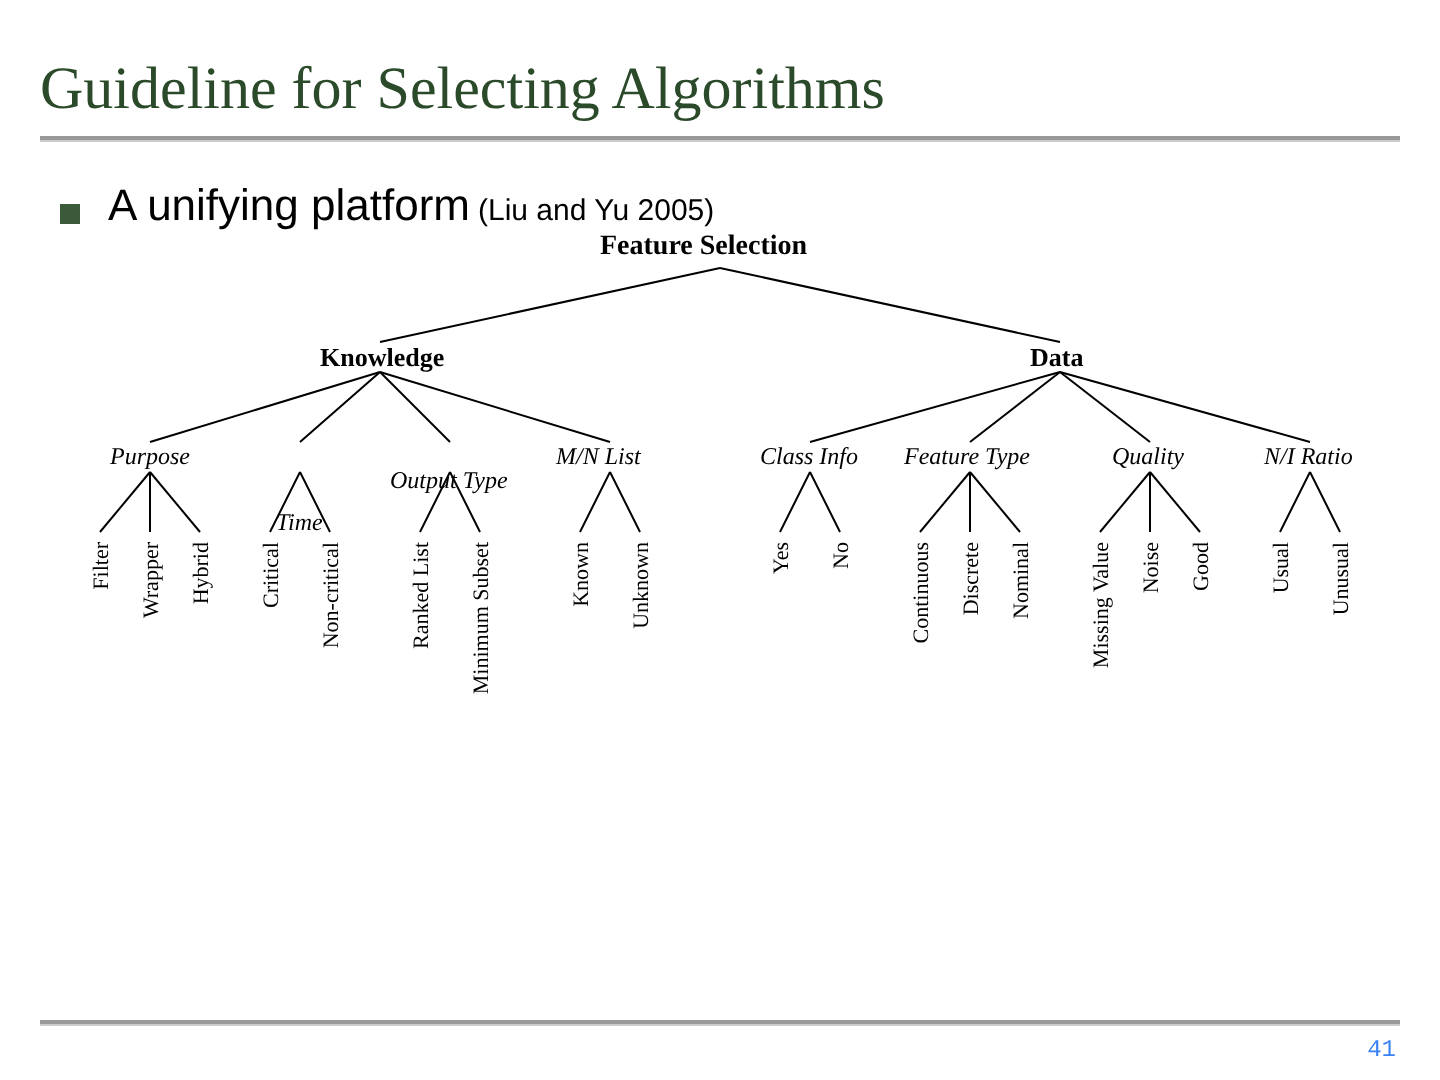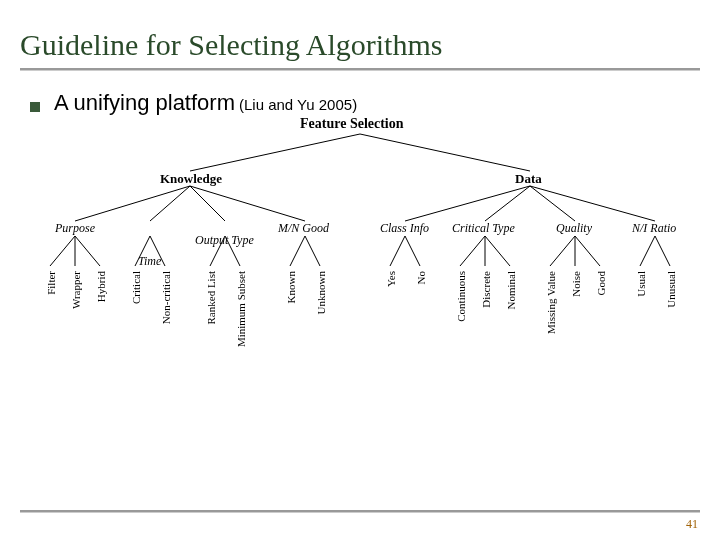--- a/index.html
+++ b/index.html
@@ -87,23 +87,23 @@
     right: 20px;
     bottom: 28px;
     height: 2px;
     background: #999;
     box-shadow: 0 1px 0 #ccc;
   }
   .page-num {
     position: absolute;
     right: 22px;
     bottom: 8px;
-    font-family: Liberation Serif, serif;
+    font-family: Liberation Mono, monospace;
     font-size: 12px;
-    color: #a16207;
+    color: #3b82f6;
   }
 </style>
 </head>
 <body>
 
 <div class="slide">
   <div class="title">Guideline for Selecting Algorithms</div>
   <div class="title-underline"></div>
 
   <div class="bullet-row">
@@ -159,24 +159,24 @@
     </svg>
 
     <div class="node root" style="left:280px; top:0;">Feature Selection</div>
 
     <div class="node branch" style="left:140px; top:55px;">Knowledge</div>
     <div class="node branch" style="left:495px; top:55px;">Data</div>
 
     <div class="node cat" style="left:35px; top:105px;">Purpose</div>
     <div class="node cat" style="left:118px; top:102px;margin-top:36px;">Time</div>
     <div class="node cat" style="left:175px; top:117px;">Output Type</div>
-    <div class="node cat" style="left:258px; top:105px;">M/N Good</div>
+    <div class="node cat" style="left:258px; top:105px;">M/N List</div>
 
     <div class="node cat" style="left:360px; top:105px;">Class Info</div>
-    <div class="node cat" style="left:432px; top:105px;">Critical Type</div>
+    <div class="node cat" style="left:432px; top:105px;">Feature Type</div>
     <div class="node cat" style="left:536px; top:105px;">Quality</div>
     <div class="node cat" style="left:612px; top:105px;">N/I Ratio</div>
 
     <div class="node leaf" style="left:25px; top:155px;">Filter</div>
     <div class="node leaf" style="left:50px; top:155px;">Wrapper</div>
     <div class="node leaf" style="left:75px; top:155px;">Hybrid</div>
 
     <div class="node leaf" style="left:110px; top:155px;">Critical</div>
     <div class="node leaf" style="left:140px; top:155px;">Non-critical</div>
 

